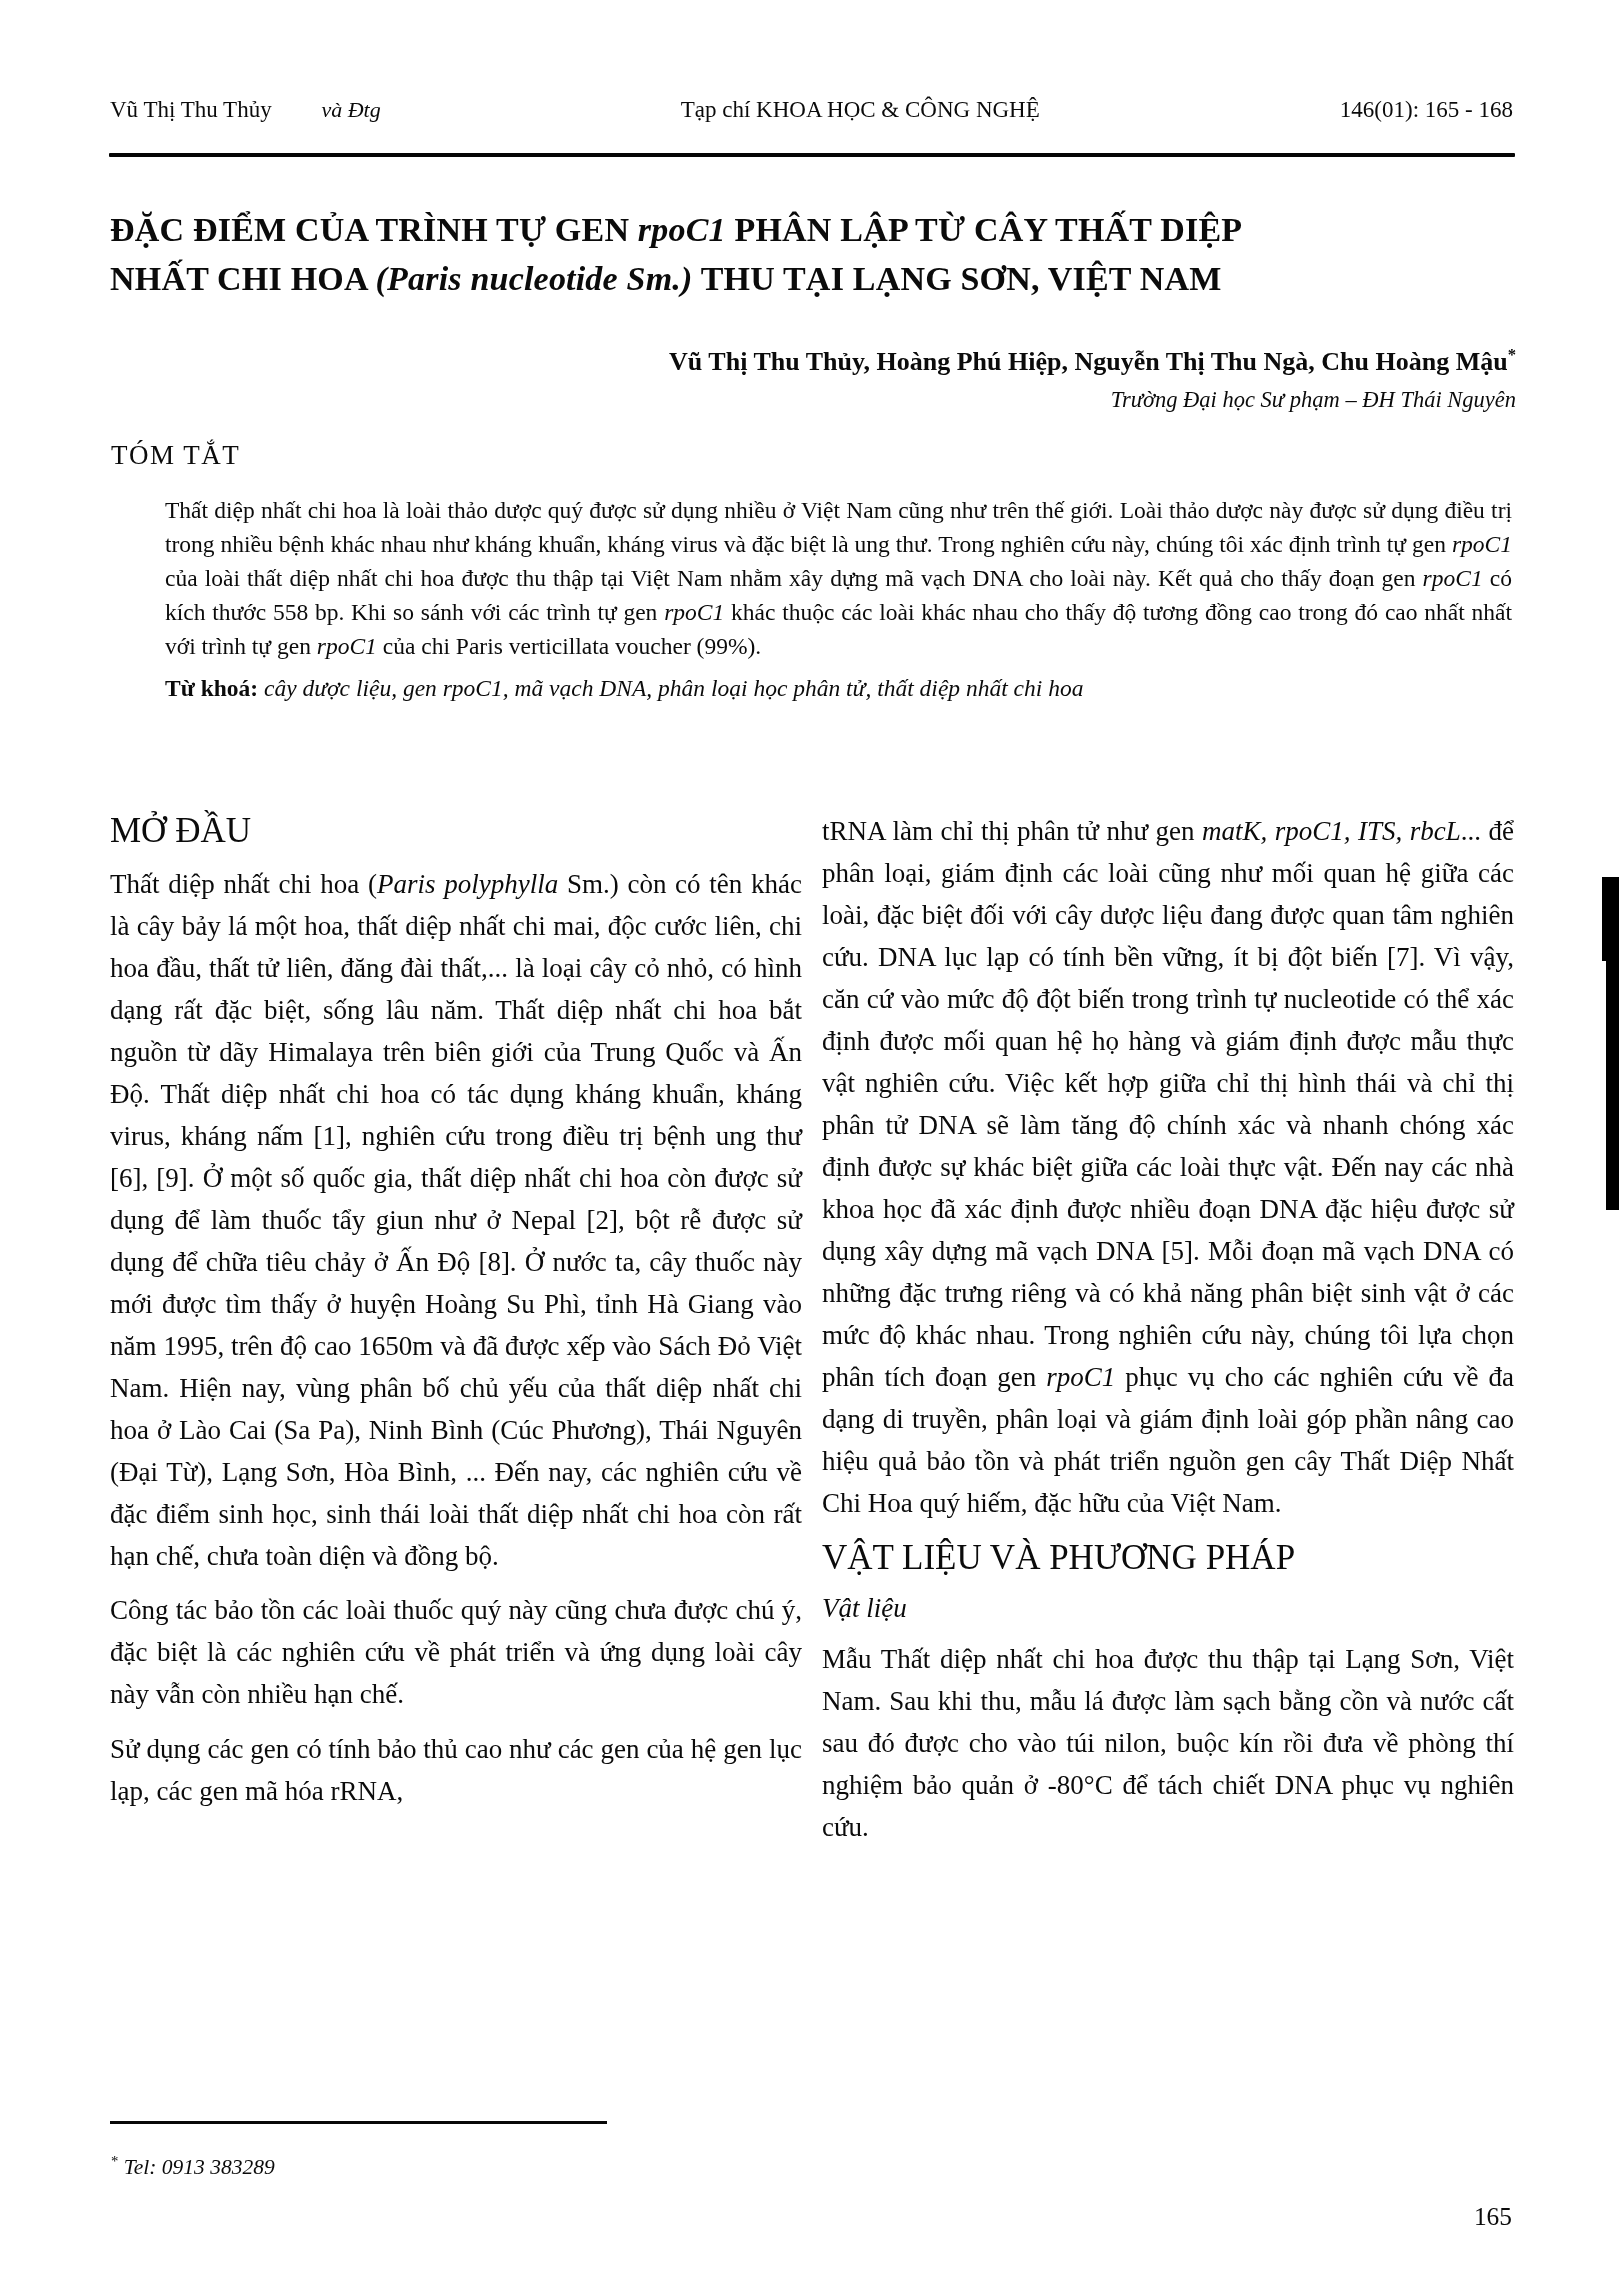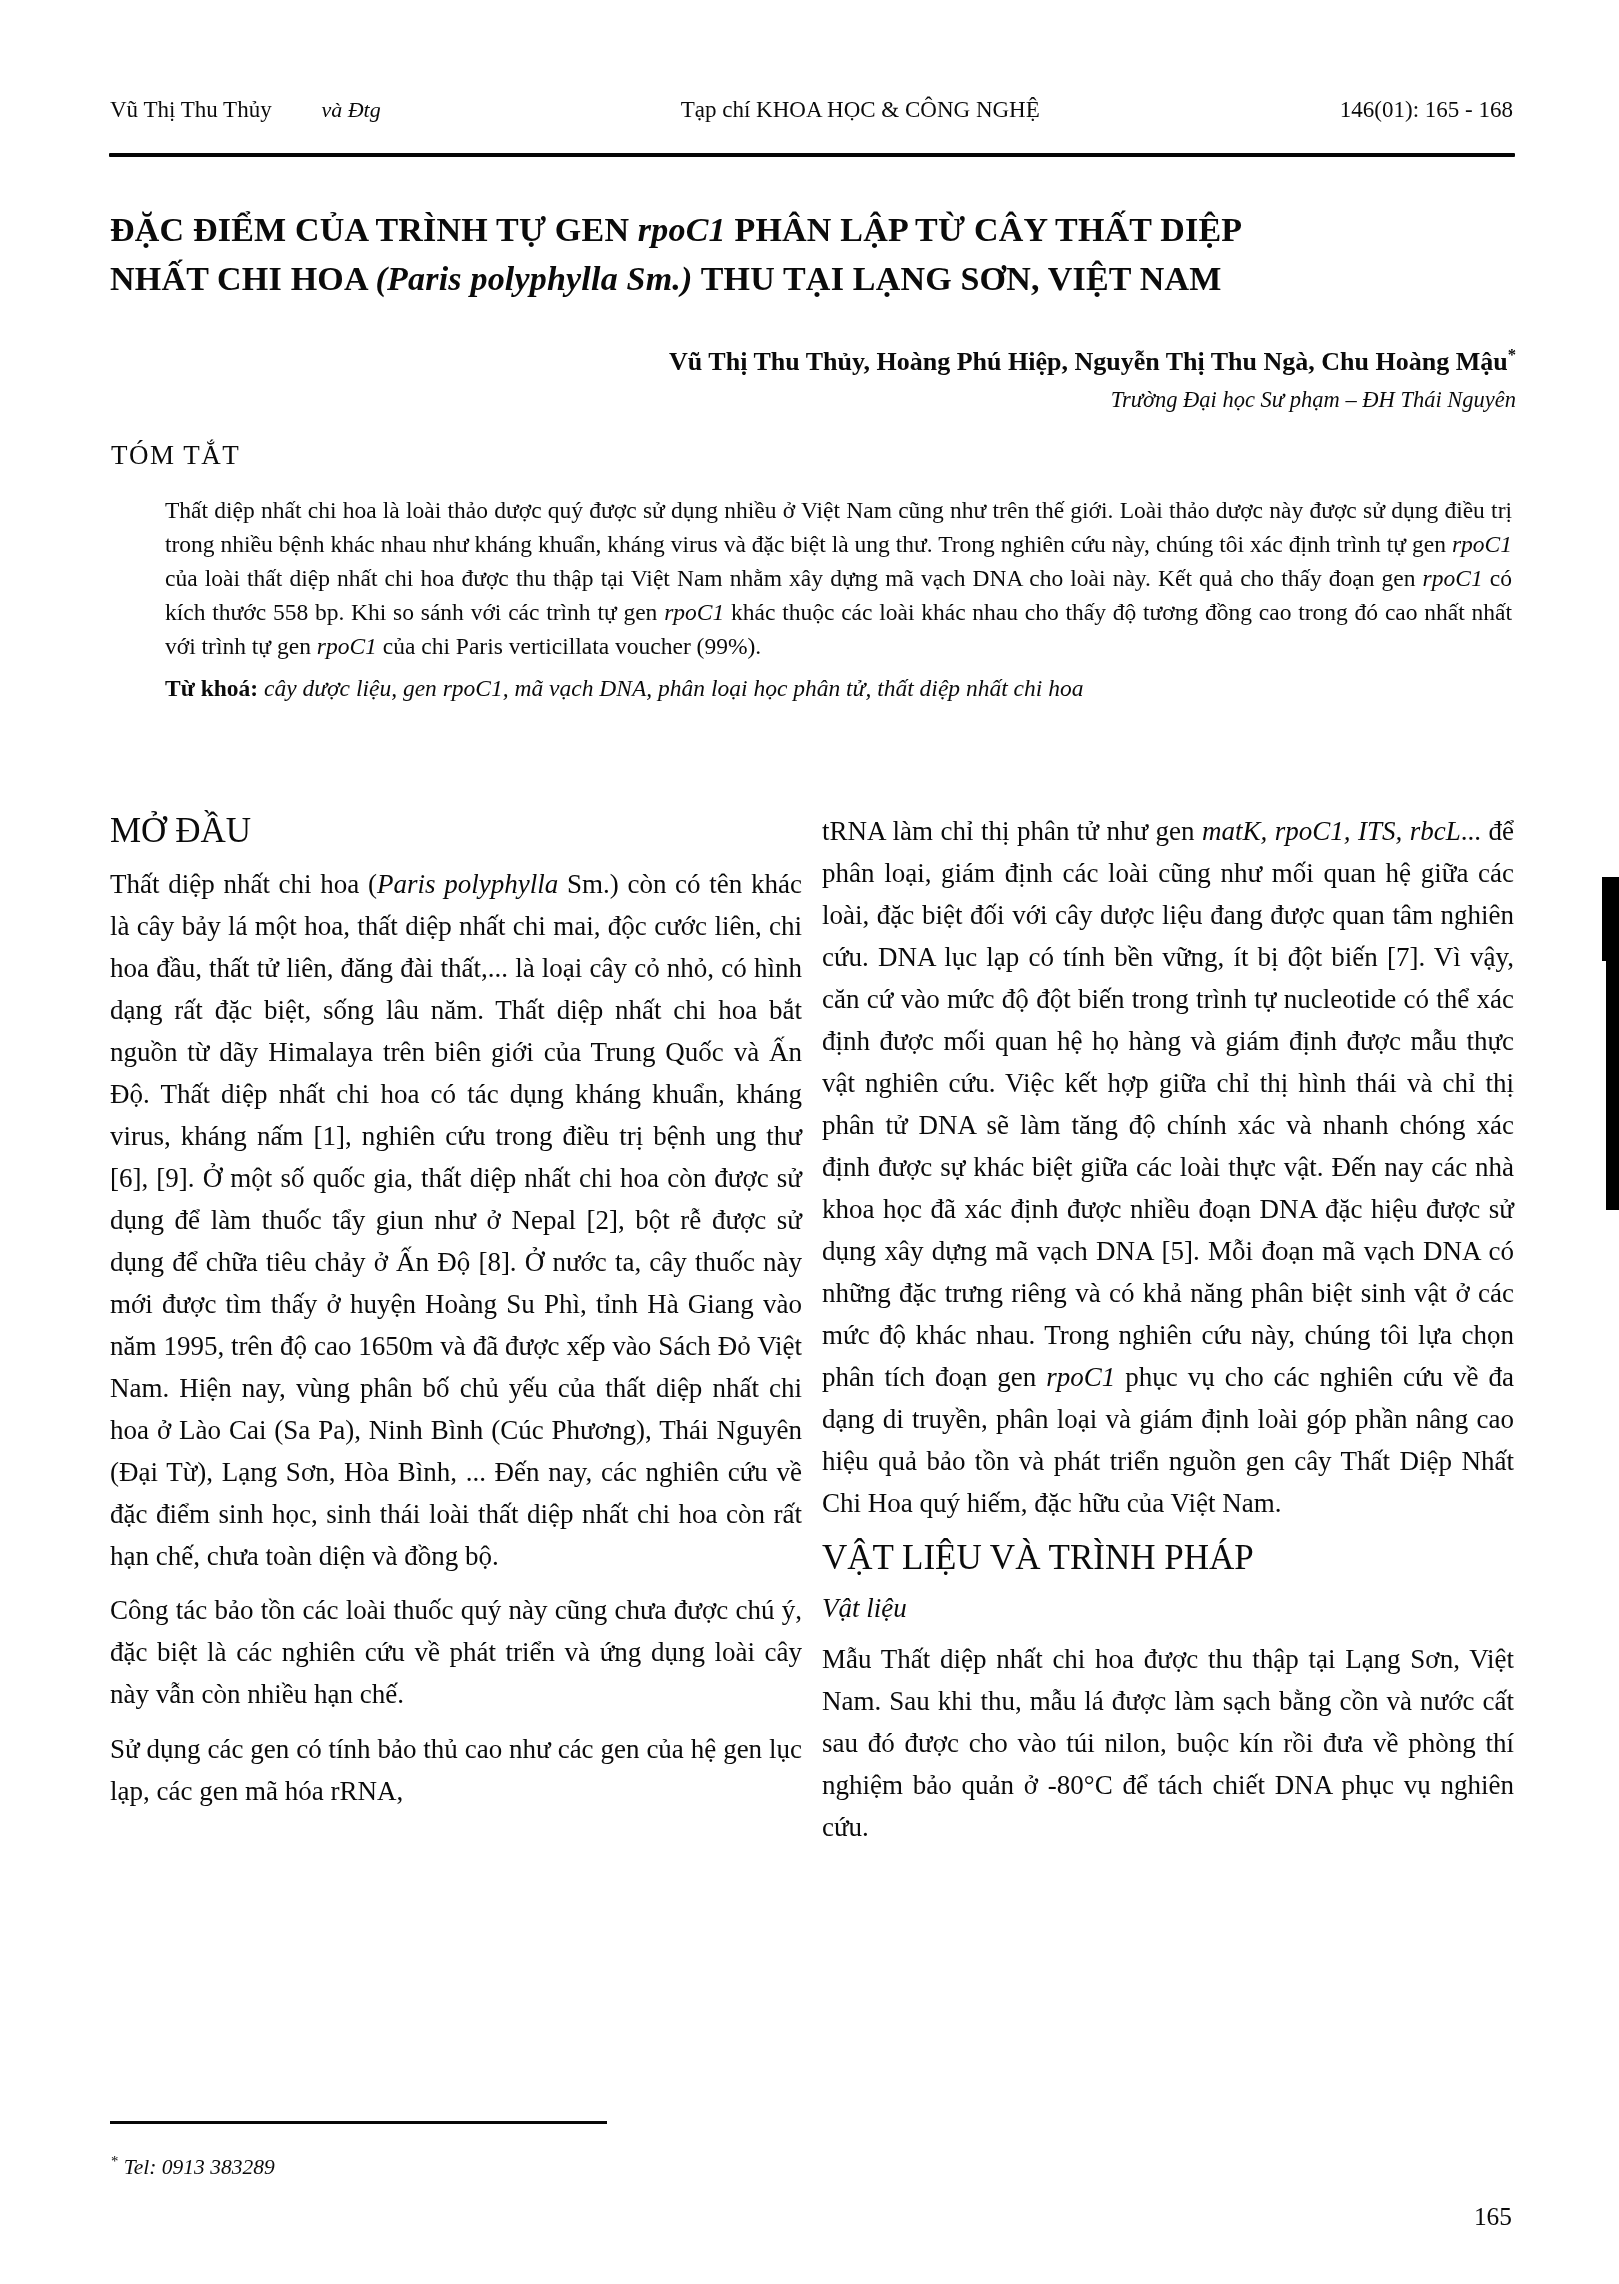--- a/index.html
+++ b/index.html
@@ -88,21 +88,21 @@
   <div class="runhead">
     <span><span>Vũ Thị Thu Thủy </span><span class="author">và Đtg</span></span>
     <span>Tạp chí KHOA HỌC &amp; CÔNG NGHỆ</span>
     <span>146(01): 165 - 168</span>
   </div>
 
   <div class="header-rule"></div>
 
   <div class="title">
     <div><span>ĐẶC ĐIỂM CỦA TRÌNH TỰ GEN </span><span class="i">rpoC1</span><span> PHÂN LẬP TỪ CÂY THẤT DIỆP</span></div>
-    <div><span>NHẤT CHI HOA </span><span class="i">(Paris polyphylla Sm.)</span><span> THU TẠI LẠNG SƠN, VIỆT NAM</span></div>
+    <div><span>NHẤT CHI HOA </span><span class="i">(Paris nucleotide Sm.)</span><span> THU TẠI LẠNG SƠN, VIỆT NAM</span></div>
   </div>
 
   <div class="authors"><span>Vũ Thị Thu Thủy, Hoàng Phú Hiệp, Nguyễn Thị Thu Ngà, Chu Hoàng Mậu</span><sup>*</sup></div>
 
   <div class="affiliation">Trường Đại học Sư phạm – ĐH Thái Nguyên</div>
 
   <div class="abs-heading">TÓM TẮT</div>
 
   <div class="abstract">
     <span>Thất diệp nhất chi hoa là loài thảo dược quý được sử dụng nhiều ở Việt Nam cũng như trên thế giới. Loài thảo dược này được sử dụng điều trị trong nhiều bệnh khác nhau như kháng khuẩn, kháng virus và đặc biệt là ung thư. Trong nghiên cứu này, chúng tôi xác định trình tự gen </span><span class="i">rpoC1</span><span> của loài thất diệp nhất chi hoa được thu thập tại Việt Nam nhằm xây dựng mã vạch DNA cho loài này. Kết quả cho thấy đoạn gen </span><span class="i">rpoC1</span><span> có kích thước 558 bp. Khi so sánh với các trình tự gen </span><span class="i">rpoC1</span><span> khác thuộc các loài khác nhau cho thấy độ tương đồng cao trong đó cao nhất nhất với trình tự gen </span><span class="i">rpoC1</span><span> của chi Paris verticillata voucher (99%).</span>
@@ -112,21 +112,21 @@
 
   <div class="col col-left">
     <h2>MỞ ĐẦU</h2>
     <p><span>Thất diệp nhất chi hoa (</span><span class="i">Paris polyphylla</span><span> Sm.) còn có tên khác là cây bảy lá một hoa, thất diệp nhất chi mai, độc cước liên, chi hoa đầu, thất tử liên, đăng đài thất,... là loại cây cỏ nhỏ, có hình dạng rất đặc biệt, sống lâu năm. Thất diệp nhất chi hoa bắt nguồn từ dãy Himalaya trên biên giới của Trung Quốc và Ấn Độ. Thất diệp nhất chi hoa có tác dụng kháng khuẩn, kháng virus, kháng nấm [1], nghiên cứu trong điều trị bệnh ung thư [6], [9]. Ở một số quốc gia, thất diệp nhất chi hoa còn được sử dụng để làm thuốc tẩy giun như ở Nepal [2], bột rễ được sử dụng để chữa tiêu chảy ở Ấn Độ [8]. Ở nước ta, cây thuốc này mới được tìm thấy ở huyện Hoàng Su Phì, tỉnh Hà Giang vào năm 1995, trên độ cao 1650m và đã được xếp vào Sách Đỏ Việt Nam. Hiện nay, vùng phân bố chủ yếu của thất diệp nhất chi hoa ở Lào Cai (Sa Pa), Ninh Bình (Cúc Phương), Thái Nguyên (Đại Từ), Lạng Sơn, Hòa Bình, ... Đến nay, các nghiên cứu về đặc điểm sinh học, sinh thái loài thất diệp nhất chi hoa còn rất hạn chế, chưa toàn diện và đồng bộ.</span></p>
     <p>Công tác bảo tồn các loài thuốc quý này cũng chưa được chú ý, đặc biệt là các nghiên cứu về phát triển và ứng dụng loài cây này vẫn còn nhiều hạn chế.</p>
     <p>Sử dụng các gen có tính bảo thủ cao như các gen của hệ gen lục lạp, các gen mã hóa rRNA,</p>
   </div>
 
   <div class="col col-right">
     <p><span>tRNA làm chỉ thị phân tử như gen </span><span class="i">matK, rpoC1, ITS, rbcL</span><span>... để phân loại, giám định các loài cũng như mối quan hệ giữa các loài, đặc biệt đối với cây dược liệu đang được quan tâm nghiên cứu. DNA lục lạp có tính bền vững, ít bị đột biến [7]. Vì vậy, căn cứ vào mức độ đột biến trong trình tự nucleotide có thể xác định được mối quan hệ họ hàng và giám định được mẫu thực vật nghiên cứu. Việc kết hợp giữa chỉ thị hình thái và chỉ thị phân tử DNA sẽ làm tăng độ chính xác và nhanh chóng xác định được sự khác biệt giữa các loài thực vật. Đến nay các nhà khoa học đã xác định được nhiều đoạn DNA đặc hiệu được sử dụng xây dựng mã vạch DNA [5]. Mỗi đoạn mã vạch DNA có những đặc trưng riêng và có khả năng phân biệt sinh vật ở các mức độ khác nhau. Trong nghiên cứu này, chúng tôi lựa chọn phân tích đoạn gen </span><span class="i">rpoC1</span><span> phục vụ cho các nghiên cứu về đa dạng di truyền, phân loại và giám định loài góp phần nâng cao hiệu quả bảo tồn và phát triển nguồn gen cây Thất Diệp Nhất Chi Hoa quý hiếm, đặc hữu của Việt Nam.</span></p>
-    <h2>VẬT LIỆU VÀ TRÌNH PHÁP</h2>
+    <h2>VẬT LIỆU VÀ PHƯƠNG PHÁP</h2>
     <h3>Vật liệu</h3>
     <p>Mẫu Thất diệp nhất chi hoa được thu thập tại Lạng Sơn, Việt Nam. Sau khi thu, mẫu lá được làm sạch bằng cồn và nước cất sau đó được cho vào túi nilon, buộc kín rồi đưa về phòng thí nghiệm bảo quản ở -80°C để tách chiết DNA phục vụ nghiên cứu.</p>
   </div>
 
   <div class="footnote-rule"></div>
   <div class="footnote"><sup>*</sup> <span>Tel: 0913 383289</span></div>
 
   <div class="pagenum">165</div>
 
   <div class="artifact-a"></div>

